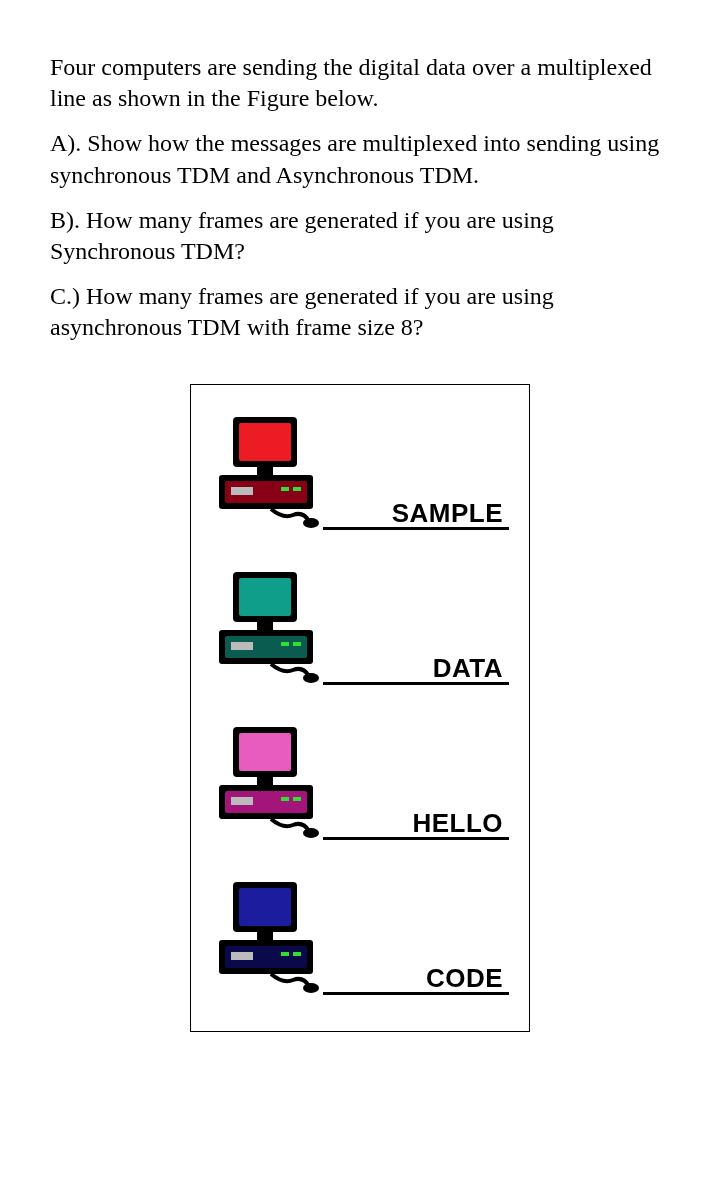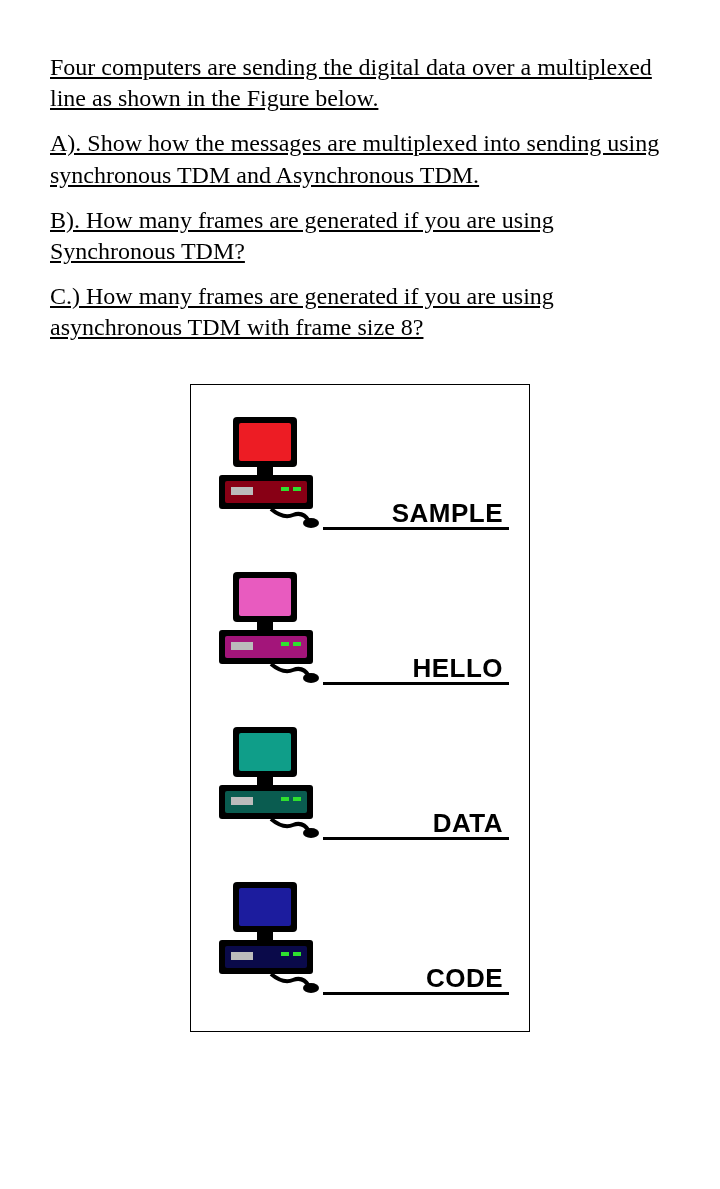--- a/index.html
+++ b/index.html
@@ -5,21 +5,21 @@
   * { box-sizing: border-box; margin: 0; padding: 0; }
   body {
     width: 720px;
     height: 1189px;
     background: #fff;
     font-family: 'Times New Roman', Times, serif;
     font-size: 24px;
     color: #000;
     padding: 52px 50px 0 50px;
   }
-  .para { margin-bottom: 14px; line-height: 1.3; text-decoration: underline; }
+  .para { margin-bottom: 14px; line-height: 1.3; }
   .figure-box {
     border: 1px solid #000;
     width: 340px;
     margin: 40px auto 0 auto;
     padding: 30px 20px 18px 20px;
   }
   .row {
     display: flex;
     align-items: flex-end;
     margin-bottom: 40px;
@@ -77,53 +77,53 @@
     </div>
     <div class="line-area">
       <span class="line-label">SAMPLE</span>
     </div>
   </div>
 
   <div class="row">
     <div class="comp">
       <svg class="pc" width="110" height="115" viewBox="0 0 110 115">
         <rect x="22" y="2" width="64" height="50" rx="4" fill="#000"></rect>
+        <rect x="28" y="8" width="52" height="38" rx="2" fill="#0f9e89"></rect>
+        <rect x="46" y="52" width="16" height="8" fill="#000"></rect>
+        <rect x="8" y="60" width="94" height="34" rx="3" fill="#000"></rect>
+        <rect x="14" y="66" width="82" height="22" rx="2" fill="#0a5c50"></rect>
+        <rect x="20" y="72" width="22" height="8" fill="#bbb"></rect>
+        <rect x="70" y="72" width="8" height="4" fill="#2fe02f"></rect>
+        <rect x="82" y="72" width="8" height="4" fill="#2fe02f"></rect>
+        <path d="M60 94 Q72 104 82 100 Q92 96 98 106" stroke="#000" stroke-width="4" fill="none"></path>
+        <ellipse cx="100" cy="108" rx="8" ry="5" fill="#000"></ellipse>
+      </svg>
+    </div>
+    <div class="line-area">
+      <span class="line-label">DATA</span>
+    </div>
+  </div>
+
+  <div class="row">
+    <div class="comp">
+      <svg class="pc" width="110" height="115" viewBox="0 0 110 115">
+        <rect x="22" y="2" width="64" height="50" rx="4" fill="#000"></rect>
         <rect x="28" y="8" width="52" height="38" rx="2" fill="#e85bbf"></rect>
         <rect x="46" y="52" width="16" height="8" fill="#000"></rect>
         <rect x="8" y="60" width="94" height="34" rx="3" fill="#000"></rect>
         <rect x="14" y="66" width="82" height="22" rx="2" fill="#a3157a"></rect>
         <rect x="20" y="72" width="22" height="8" fill="#bbb"></rect>
         <rect x="70" y="72" width="8" height="4" fill="#2fe02f"></rect>
         <rect x="82" y="72" width="8" height="4" fill="#2fe02f"></rect>
         <path d="M60 94 Q72 104 82 100 Q92 96 98 106" stroke="#000" stroke-width="4" fill="none"></path>
         <ellipse cx="100" cy="108" rx="8" ry="5" fill="#000"></ellipse>
       </svg>
     </div>
     <div class="line-area">
       <span class="line-label">HELLO</span>
-    </div>
-  </div>
-
-  <div class="row">
-    <div class="comp">
-      <svg class="pc" width="110" height="115" viewBox="0 0 110 115">
-        <rect x="22" y="2" width="64" height="50" rx="4" fill="#000"></rect>
-        <rect x="28" y="8" width="52" height="38" rx="2" fill="#0f9e89"></rect>
-        <rect x="46" y="52" width="16" height="8" fill="#000"></rect>
-        <rect x="8" y="60" width="94" height="34" rx="3" fill="#000"></rect>
-        <rect x="14" y="66" width="82" height="22" rx="2" fill="#0a5c50"></rect>
-        <rect x="20" y="72" width="22" height="8" fill="#bbb"></rect>
-        <rect x="70" y="72" width="8" height="4" fill="#2fe02f"></rect>
-        <rect x="82" y="72" width="8" height="4" fill="#2fe02f"></rect>
-        <path d="M60 94 Q72 104 82 100 Q92 96 98 106" stroke="#000" stroke-width="4" fill="none"></path>
-        <ellipse cx="100" cy="108" rx="8" ry="5" fill="#000"></ellipse>
-      </svg>
-    </div>
-    <div class="line-area">
-      <span class="line-label">DATA</span>
     </div>
   </div>
 
   <div class="row">
     <div class="comp">
       <svg class="pc" width="110" height="115" viewBox="0 0 110 115">
         <rect x="22" y="2" width="64" height="50" rx="4" fill="#000"></rect>
         <rect x="28" y="8" width="52" height="38" rx="2" fill="#1c1c9e"></rect>
         <rect x="46" y="52" width="16" height="8" fill="#000"></rect>
         <rect x="8" y="60" width="94" height="34" rx="3" fill="#000"></rect>

